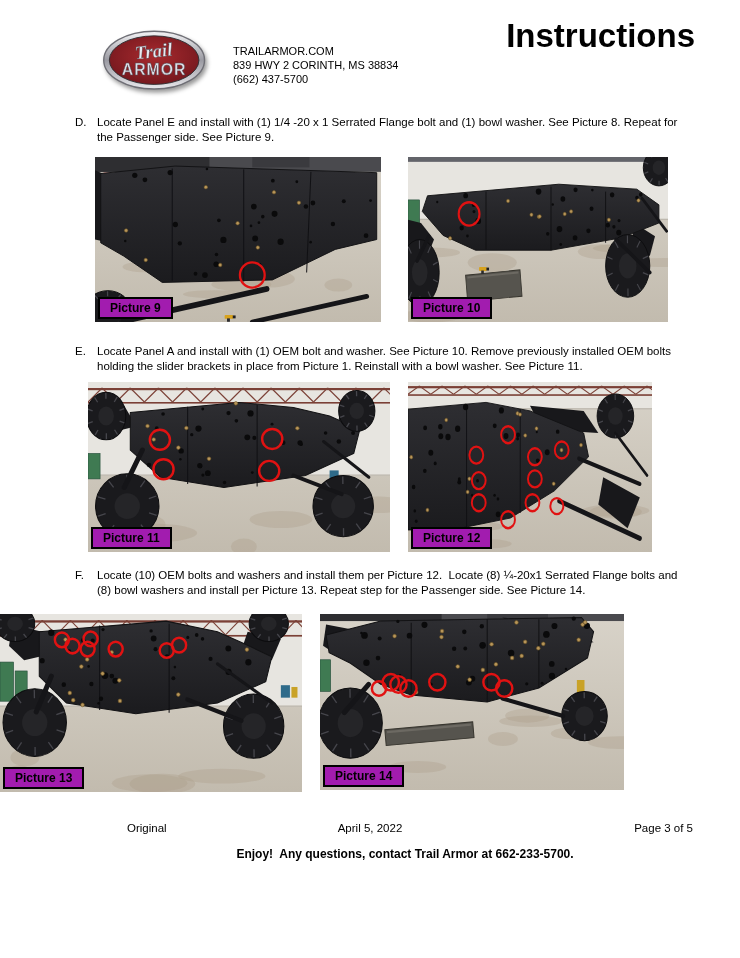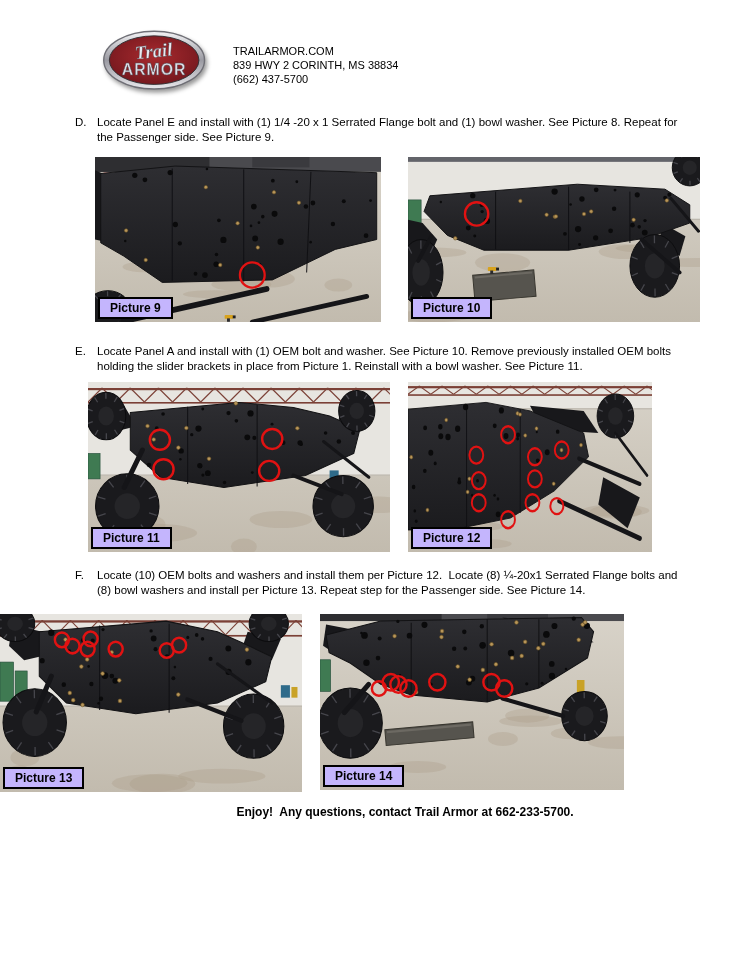--- a/index.html
+++ b/index.html
@@ -25,25 +25,25 @@
   .step .text{flex:1;max-width:592px;}
   .step-d{margin-top:15px;}
   .step-e{margin-top:22px;}
   .step-f{margin-top:16px;}
   
   .photo-row{display:flex;}
   .row1{margin-left:95px;margin-top:12px;gap:27px;}
   .row2{margin-left:88px;margin-top:8px;gap:18px;}
   .row3{margin-top:16px;gap:18px;align-items:flex-start;}
   figure.photo{margin:0;position:relative;flex:none;}
-  .row1 .p0{width:286px;height:165px;} .row1 .p1{width:292px;height:165px;}
+  .row1 .p0{width:286px;height:165px;} .row1 .p1{width:260px;height:165px;}
   .row2 .p0{width:302px;height:170px;border-radius:31px;} .row2 .p1{width:244px;height:170px;}
   .row3 .p0{width:302px;height:178px;} .row3 .p1{width:304px;height:176px;}
   .photo svg{width:100%;height:100%;display:block;}
-  .plabel{position:absolute;left:3px;bottom:3px;background:#c4b5fd;border:2px solid #000;
+  .plabel{position:absolute;left:3px;bottom:3px;background:#a21caf;border:2px solid #000;
           padding:2px 10px;font-weight:bold;font-size:12px;line-height:14px;white-space:nowrap;}
   
   .meta{margin-top:30px;display:grid;grid-template-columns:1fr auto 1fr;font-size:11.5px;}
   .meta .rev{justify-self:start;margin-left:127px;}
   .meta .date{justify-self:center;}
   .meta .pg{justify-self:end;margin-right:47px;}
   .enjoy{margin-top:13px;text-align:center;font-weight:bold;font-size:12px;
          transform:translateX(35px);}
 </style>
 </head>
@@ -68,20 +68,21 @@
       <ellipse cx="58" cy="34" rx="48" ry="26" fill="url(#redG)" stroke="#2e2e33" stroke-width="1"></ellipse>
       <text x="58" y="31" class="logo-trail" transform="rotate(-6 58 31)">Trail</text>
       <text x="58" y="50" class="logo-armor">ARMOR</text>
     </svg>
     <div class="company">
       <div>TRAILARMOR.COM</div>
       <div>839 HWY 2 CORINTH, MS 38834</div>
       <div>(662) 437-5700</div>
     </div>
     <div class="doc-title">
+      <div>Instructions</div>
     </div>
   </header>
 
   <main>
 
     <section class="step step-d">
       <span class="letter">D.</span>
       <span class="text">Locate Panel E and install with (1) 1/4 -20 x 1 Serrated Flange bolt and (1) bowl washer. See Picture 8. Repeat for the Passenger side. See Picture 9.</span>
     </section>
 
@@ -836,16 +837,21 @@
             <circle cx="169.2" cy="65.96000000000001" r="8" fill="none" stroke="#e11212" stroke-width="2.4"></circle>
             <circle cx="181.79999999999998" cy="71.91" r="8" fill="none" stroke="#e11212" stroke-width="2.4"></circle>
           </svg>
         <figcaption class="plabel">Picture 14</figcaption>
       </figure>
     </div>
 
   </main>
 
   <footer>
+    <div class="meta">
+      <span class="rev">Original</span>
+      <span class="date">April 5, 2022</span>
+      <span class="pg">Page 3 of 5</span>
+    </div>
     <div class="enjoy">Enjoy!&nbsp; Any questions, contact Trail Armor at 662-233-5700.</div>
   </footer>
 
 </div>
 
 </body></html>

